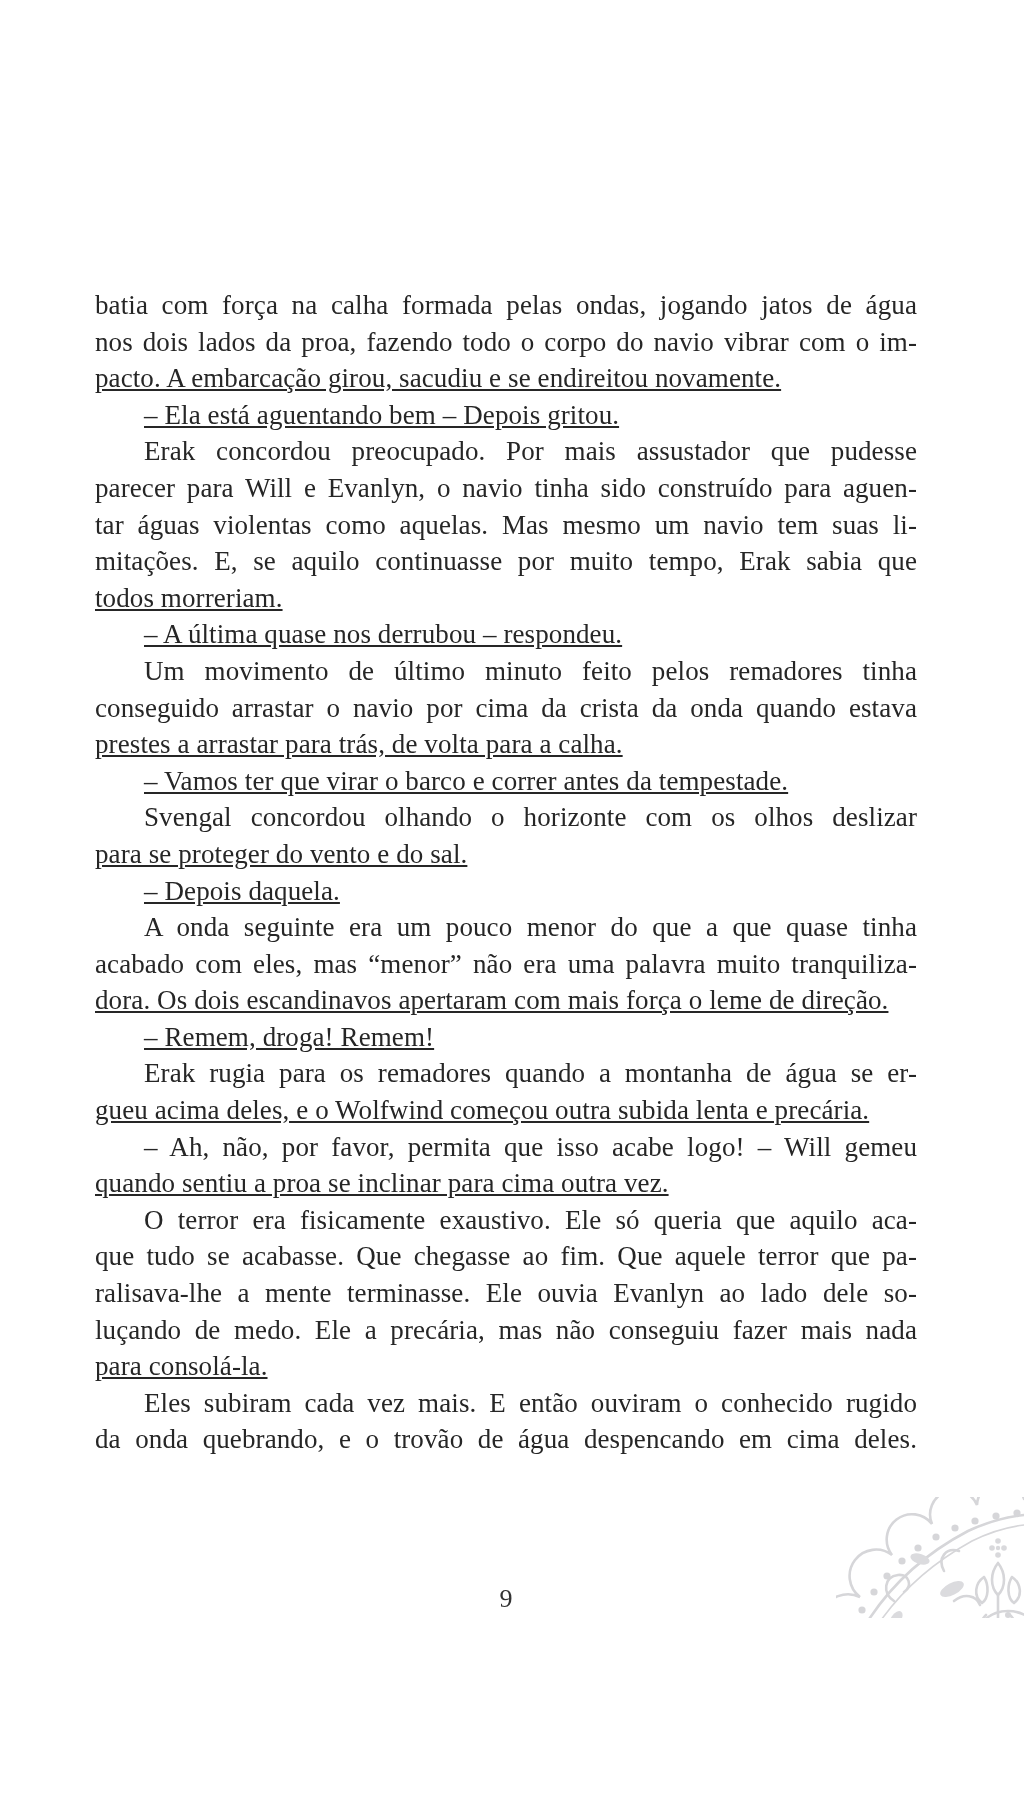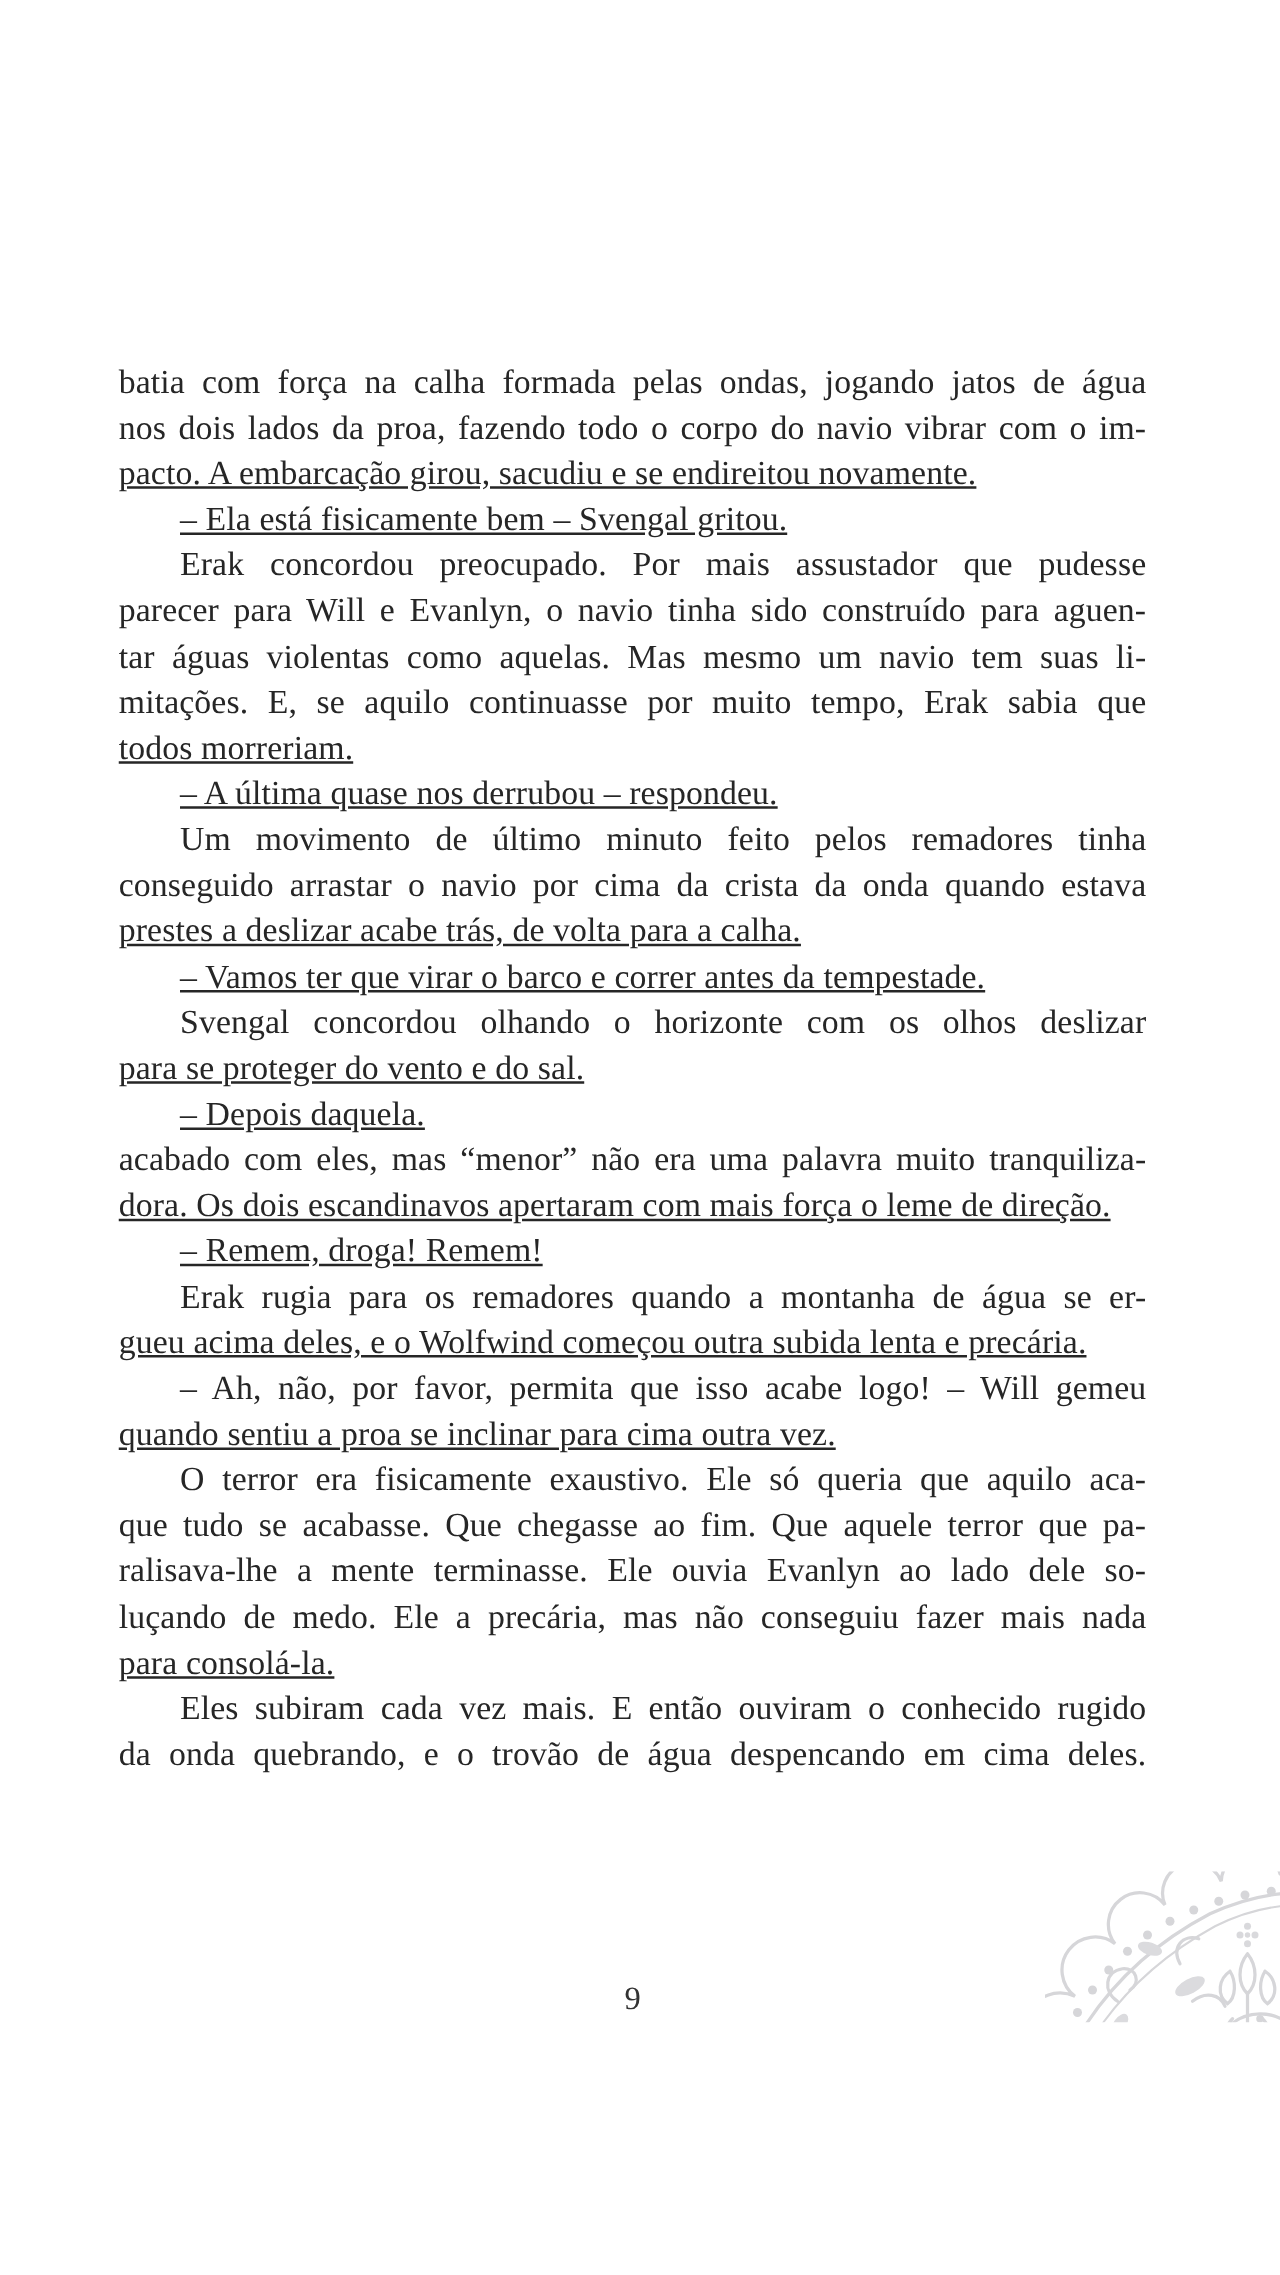--- a/index.html
+++ b/index.html
@@ -62,34 +62,35 @@
 </style>
 </head>
 <body>
 
 <div class="page">
 
   <div class="text-block">
       <div class="line">batia com força na calha formada pelas ondas, jogando jatos de água</div>
       <div class="line">nos dois lados da proa, fazendo todo o corpo do navio vibrar com o im-</div>
       <div class="line para-end">pacto. A embarcação girou, sacudiu e se endireitou novamente.</div>
-      <div class="line indent para-end">– Ela está fisicamente bem – Svengal gritou.</div>
+      <div class="line indent para-end">– Ela está aguentando bem – Depois gritou.</div>
       <div class="line indent">Erak concordou preocupado. Por mais assustador que pudesse</div>
       <div class="line">parecer para Will e Evanlyn, o navio tinha sido construído para aguen-</div>
       <div class="line">tar águas violentas como aquelas. Mas mesmo um navio tem suas li-</div>
       <div class="line">mitações. E, se aquilo continuasse por muito tempo, Erak sabia que</div>
       <div class="line para-end">todos morreriam.</div>
       <div class="line indent para-end">– A última quase nos derrubou – respondeu.</div>
       <div class="line indent">Um movimento de último minuto feito pelos remadores tinha</div>
       <div class="line">conseguido arrastar o navio por cima da crista da onda quando estava</div>
-      <div class="line para-end">prestes a deslizar acabe trás, de volta para a calha.</div>
+      <div class="line para-end">prestes a arrastar para trás, de volta para a calha.</div>
       <div class="line indent para-end">– Vamos ter que virar o barco e correr antes da tempestade.</div>
       <div class="line indent">Svengal concordou olhando o horizonte com os olhos deslizar</div>
       <div class="line para-end">para se proteger do vento e do sal.</div>
       <div class="line indent para-end">– Depois daquela.</div>
+      <div class="line indent">A onda seguinte era um pouco menor do que a que quase tinha</div>
       <div class="line">acabado com eles, mas “menor” não era uma palavra muito tranquiliza-</div>
       <div class="line para-end">dora. Os dois escandinavos apertaram com mais força o leme de direção.</div>
       <div class="line indent para-end">– Remem, droga! Remem!</div>
       <div class="line indent">Erak rugia para os remadores quando a montanha de água se er-</div>
       <div class="line para-end">gueu acima deles, e o Wolfwind começou outra subida lenta e precária.</div>
       <div class="line indent">– Ah, não, por favor, permita que isso acabe logo! – Will gemeu</div>
       <div class="line para-end">quando sentiu a proa se inclinar para cima outra vez.</div>
       <div class="line indent">O terror era fisicamente exaustivo. Ele só queria que aquilo aca-</div>
       <div class="line">que tudo se acabasse. Que chegasse ao fim. Que aquele terror que pa-</div>
       <div class="line">ralisava-lhe a mente terminasse. Ele ouvia Evanlyn ao lado dele so-</div>

